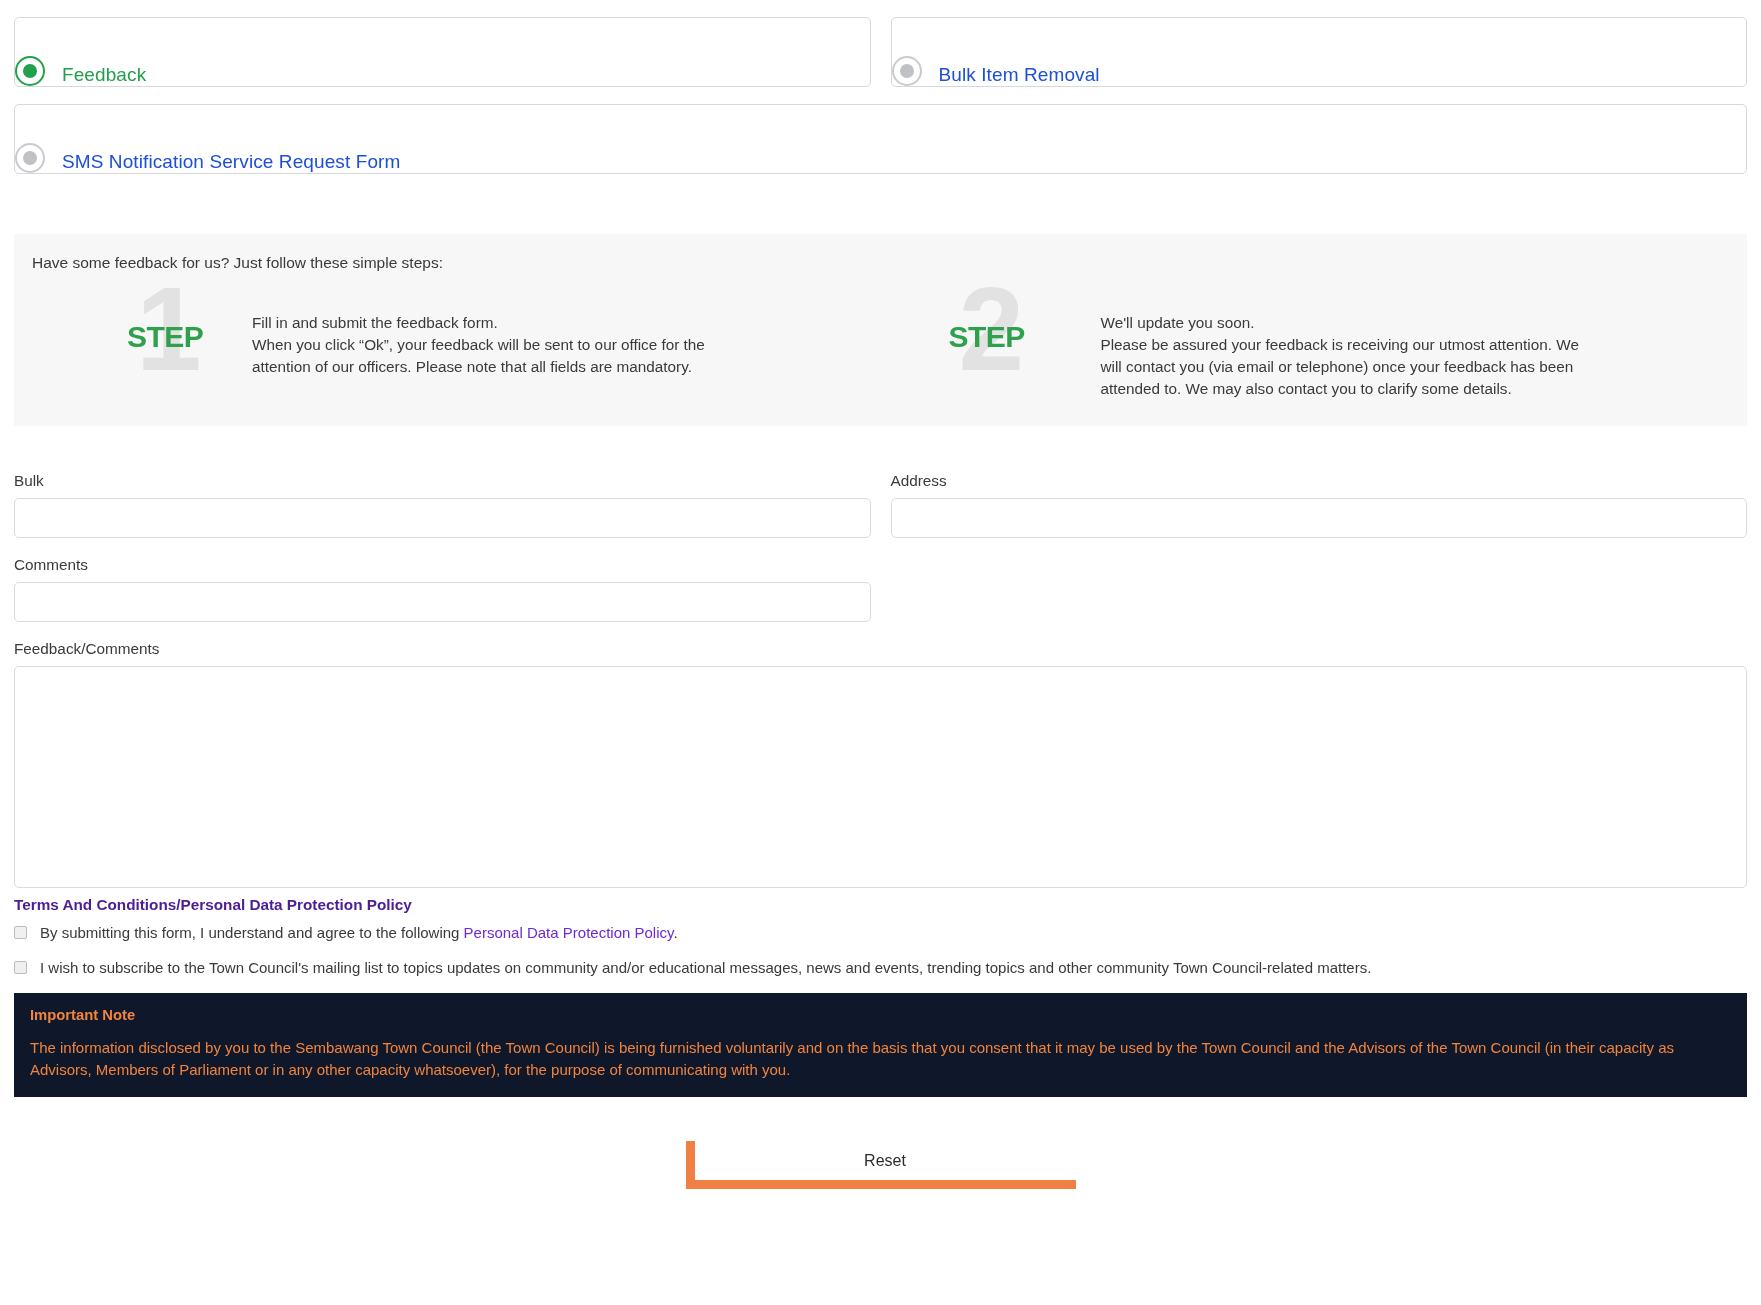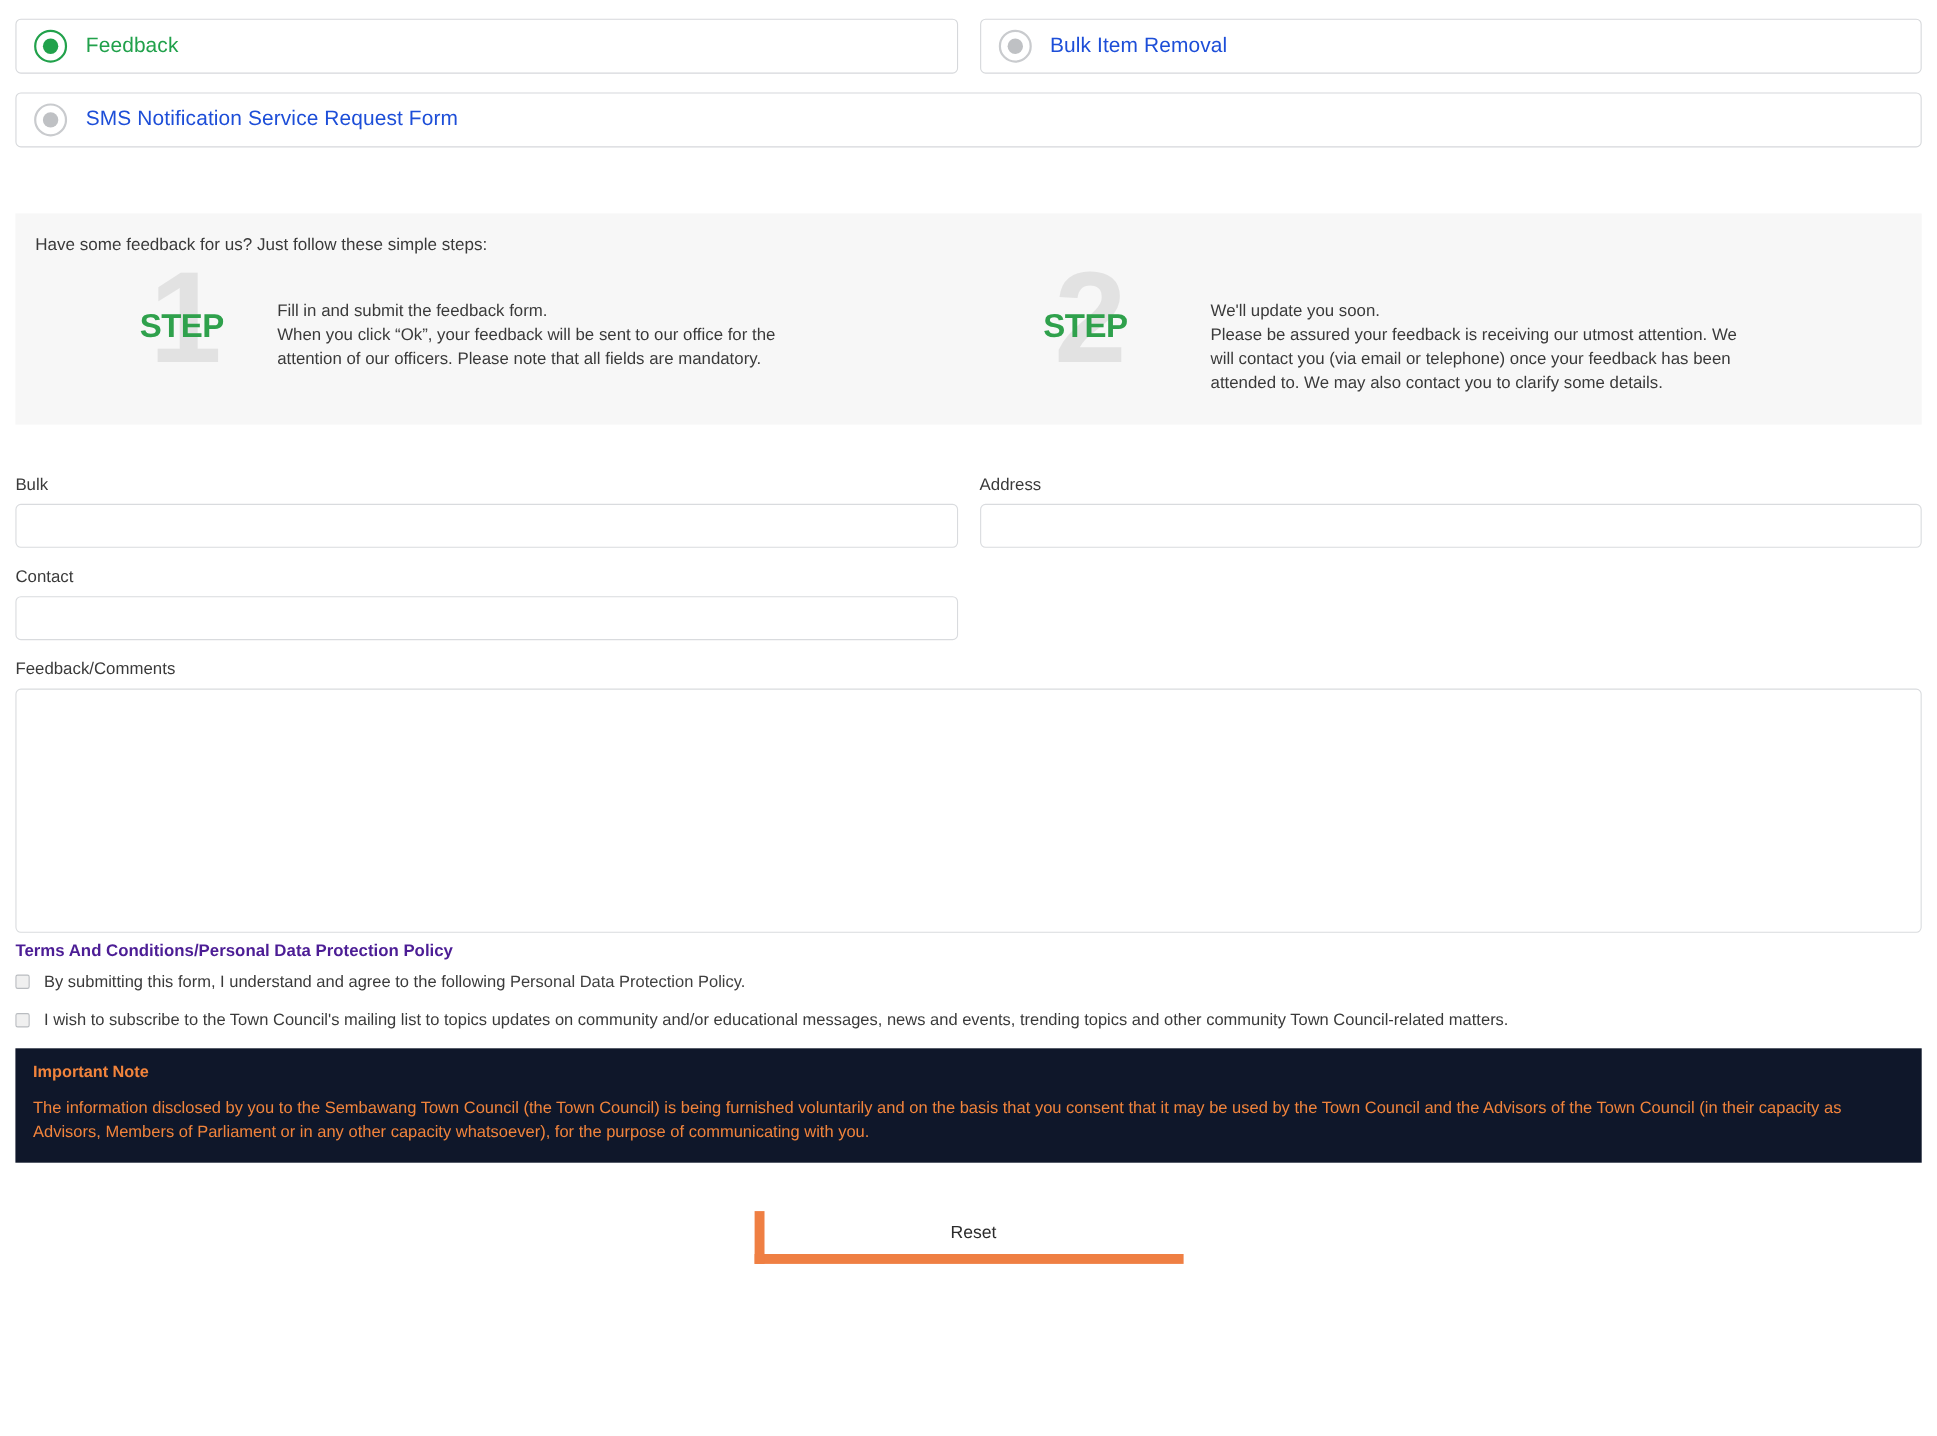--- a/index.html
+++ b/index.html
@@ -23,27 +23,26 @@
   }
 
   
   .option-row {
     display: flex;
     gap: 20px;
     margin-top: 17px;
   }
   .option-card {
     display: flex;
-    align-items: center;
-    box-sizing: border-box;
-    height: 50px;
+    align-items: flex-end;
+    box-sizing: border-box;
+    height: 70px;
     border: 1px solid #d6d8db;
     border-radius: 5px;
     background: #ffffff;
-    padding-left: 16px;
     flex: 1 1 0;
   }
   .option-card.full { width: 100%; flex: none; }
   .radio {
     width: 30px;
     height: 30px;
     border-radius: 50%;
     box-sizing: border-box;
     border: 2px solid #c9cbce;
     display: flex;
@@ -197,21 +196,21 @@
     flex: none;
     cursor: pointer;
   }
   .check-text {
     font-size: 15px;
     line-height: 19px;
     color: #3a3a3a;
     margin-left: 13px;
   }
   .green-link {
-    color: #404040;
+    color: #6d28d9;
     text-decoration: none;
   }
 
   
   .note-box {
     background: #0f172a;
     padding: 14px 16px 16px 16px;
     box-sizing: border-box;
     margin-top: 4px;
   }
@@ -324,21 +323,21 @@
       <div class="field half">
         <label class="field-label">Address</label>
         <input class="field-input" type="text" value="" style="">
       </div>
     </div>
 
     <div class="spacer-18"></div>
 
     <div class="field-row">
       <div class="field half">
-        <label class="field-label">Contact</label>
+        <label class="field-label">Comments</label>
         <input class="field-input" type="text" value="" style="">
       </div>
       <div class="field half"></div>
     </div>
 
     <div class="spacer-18"></div>
 
     <div>
       <label class="field-label">Feedback/Comments</label>
       <textarea class="field-area" style=""></textarea>

